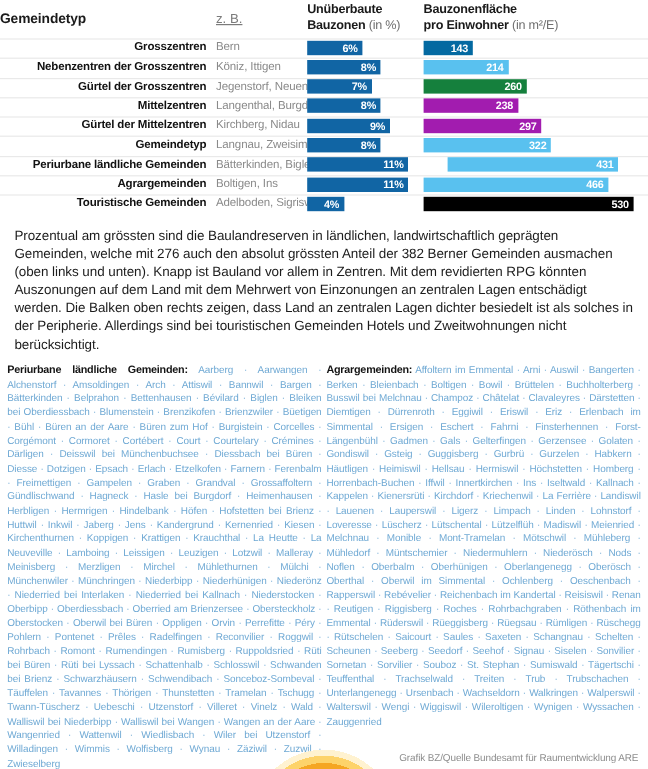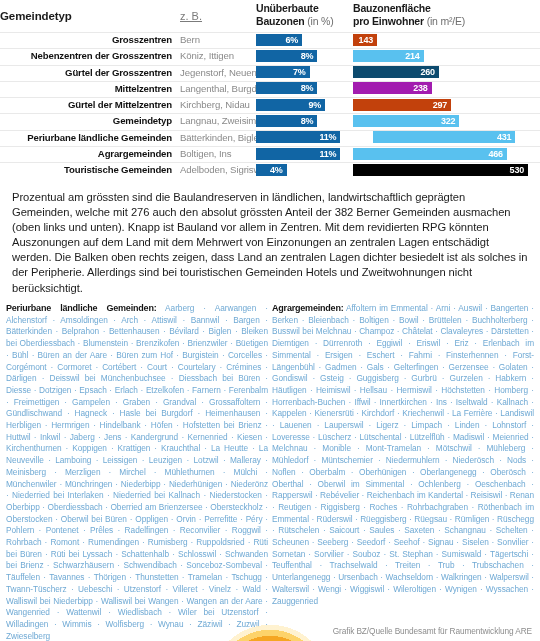--- a/index.html
+++ b/index.html
@@ -122,21 +122,21 @@
       <div class="row">
         <div class="rule"></div>
         <div class="rlabel">Grosszentren</div>
         <div class="reg">Bern</div>
         <div class="barwrapA">
           <div class="bar a" style="width: 46px; background: rgb(17, 101, 164);">
             <span class="val">6%</span>
           </div>
         </div>
         <div class="barwrapB">
-          <div class="bar b" style="width: 24px; background: #c2410c;">
+          <div class="bar b" style="width: 41px; background: #0369a1;">
             <span class="val">143</span>
           </div>
         </div>
       </div>
       <div class="row">
         <div class="rule"></div>
         <div class="rlabel">Nebenzentren der Grosszentren</div>
         <div class="reg">Köniz, Ittigen</div>
         <div class="barwrapA">
           <div class="bar a" style="width: 61.3333px; background: rgb(17, 101, 164);">
@@ -152,21 +152,21 @@
       <div class="row">
         <div class="rule"></div>
         <div class="rlabel">Gürtel der Grosszentren</div>
         <div class="reg">Jegenstorf, Neuenegg</div>
         <div class="barwrapA">
           <div class="bar a" style="width: 53.6667px; background: rgb(17, 101, 164);">
             <span class="val">7%</span>
           </div>
         </div>
         <div class="barwrapB">
-          <div class="bar b" style="width: 85.8716px; background: #0c4a6e;">
+          <div class="bar b" style="width: 85.8716px; background: #15803d;">
             <span class="val">260</span>
           </div>
         </div>
       </div>
       <div class="row">
         <div class="rule"></div>
         <div class="rlabel">Mittelzentren</div>
         <div class="reg">Langenthal, Burgdorf</div>
         <div class="barwrapA">
           <div class="bar a" style="width: 61.3333px; background: rgb(17, 101, 164);">
@@ -182,21 +182,21 @@
       <div class="row">
         <div class="rule"></div>
         <div class="rlabel">Gürtel der Mittelzentren</div>
         <div class="reg">Kirchberg, Nidau</div>
         <div class="barwrapA">
           <div class="bar a" style="width: 69px; background: rgb(17, 101, 164);">
             <span class="val">9%</span>
           </div>
         </div>
         <div class="barwrapB">
-          <div class="bar b" style="width: 98.0917px; background: #c2410c;">
+          <div class="bar b" style="width: 98.0917px; background: #a21caf;">
             <span class="val">297</span>
           </div>
         </div>
       </div>
       <div class="row">
         <div class="rule"></div>
         <div class="rlabel">Gemeindetyp</div>
         <div class="reg">Langnau, Zweisimmen</div>
         <div class="barwrapA">
           <div class="bar a" style="width: 61.3333px; background: rgb(17, 101, 164);">

